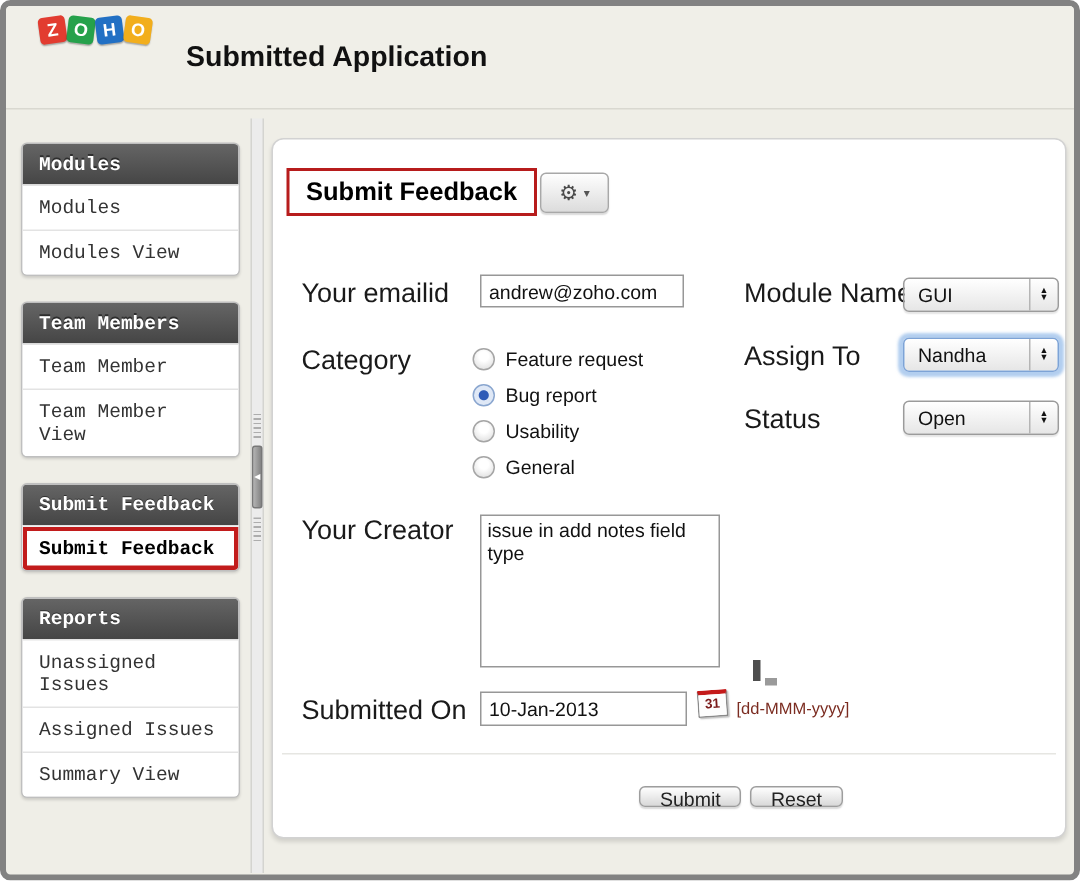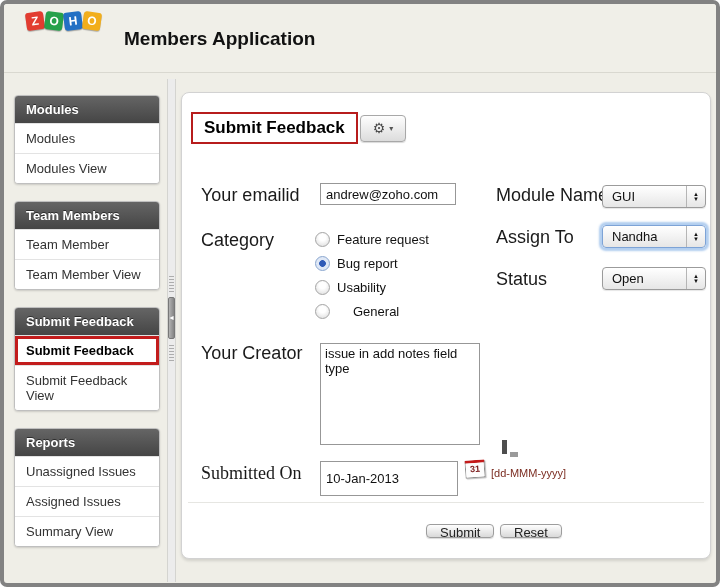--- a/index.html
+++ b/index.html
@@ -23,21 +23,21 @@
   .tile-z { background:#e23c30; transform:rotate(-8deg); }
   .tile-o1 { background:#26a14b; transform:rotate(7deg); }
   .tile-h { background:#2270c4; transform:rotate(-7deg); }
   .tile-o2 { background:#f2ae1c; transform:rotate(8deg); }
   .logo-sub { font-size:16px; color:#1c1c1c; margin-top:2px; letter-spacing:.5px; }
   .app-title { position:absolute; left:120px; top:24px; font-size:19px; font-weight:bold; color:#111; }
 
   
   .sidebar { position:absolute; left:10px; top:91px; width:146px; }
   .side-section { background:#fff; border:1px solid #bfbfbf; border-radius:4px;
-    margin-bottom:17px; box-shadow:0 1px 2px rgba(0,0,0,.15); overflow:hidden; }
+    margin-bottom:17px; box-shadow:0 1px 2px rgba(0,0,0,.15); overflow:hidden;font-family:Liberation Mono, monospace; }
   .side-header { background:linear-gradient(#656565,#454545); color:#fff;
     font-size:13px; font-weight:bold; padding:6px 11px;
     text-shadow:0 -1px 0 rgba(0,0,0,.5); cursor:pointer; }
   .side-item { padding:7px 11px; font-size:13px; color:#333; background:#fff;
     border-top:1px solid #e3e3e3; cursor:pointer; }
   .side-item.highlight { box-shadow:inset 0 0 0 3px #c21c1c; font-weight:bold; color:#000; }
 
   
   .splitter { position:absolute; left:163px; top:75px; width:9px; height:503px;
     background:#ececec; border-left:1px solid #d4d4d0; border-right:1px solid #d4d4d0; }
@@ -62,47 +62,47 @@
     box-shadow:0 1px 1px rgba(0,0,0,.15); }
   .gear-btn .caret { font-size:8px; color:#555; vertical-align:2px; }
 
   .flabel { position:absolute; font-size:18px; color:#1a1a1a; }
   .l-email { left:19px; top:92px; }
   .l-module { left:314px; top:92px; }
   .l-category { left:19px; top:137px; }
   .l-assign { left:314px; top:134px; }
   .l-status { left:314px; top:176px; }
   .l-comments { left:19px; top:250px; }
-  .l-submitted { left:19px; top:370px;font-family:Liberation Serif, serif; }
+  .l-submitted { left:19px; top:370px; }
 
   .tinput { position:absolute; border:1px solid #979797; background:#fff;
     font-family:"Liberation Sans", sans-serif; font-size:13px; color:#111; padding:2px 5px; }
   .i-email { left:138px; top:90px; width:136px; height:22px; }
-  .i-date { left:138px; top:368px; width:138px; height:35px; }
+  .i-date { left:138px; top:368px; width:138px; height:23px; }
   .textarea { position:absolute; left:138px; top:250px; width:160px; height:102px;
     border:1px solid #979797; font-family:"Liberation Sans", sans-serif; font-size:13px;
     color:#111; padding:2px 4px; resize:none; }
 
   
   .mselect { position:absolute; width:104px; height:23px; border:1px solid #9b9b9b;
     border-radius:4px; background:linear-gradient(#ffffff,#e6e6e6);
     display:flex; align-items:center; cursor:pointer;
     box-shadow:0 1px 1px rgba(0,0,0,.1); }
   .mselect .val { flex:1; font-size:13px; color:#111; padding-left:9px; }
   .mselect .stepper { width:19px; align-self:stretch; border-left:1px solid #b5b5b5;
     display:flex; flex-direction:column; align-items:center; justify-content:center;
     font-size:6px; line-height:5px; color:#111; }
   .s-module { left:420px; top:92px; }
   .s-assign { left:420px; top:132px; border-color:#7da3d6;
     box-shadow:0 0 2px 3px rgba(115,165,225,.55); }
   .s-status { left:420px; top:174px; }
 
   
   .radio-row { position:absolute; left:133px; display:flex; align-items:center; cursor:pointer; }
-  .r0 { top:139px;text-align:right; } .r1 { top:163px; } .r2 { top:187px; } .r3 { top:211px;gap:16px; }
+  .r0 { top:139px;text-align:right; } .r1 { top:163px; } .r2 { top:187px; } .r3 { top:211px; }
   .radio { width:15px; height:15px; border-radius:50%;
     border:1px solid #a5a5a5; background:radial-gradient(circle at 50% 35%,#ffffff 30%,#dedede 90%); }
   .radio.checked { border:1px solid #8aa6cf;
     background:radial-gradient(circle, #2f5bb7 0 33%, #dfe8f6 40% 100%); }
   .radio-label { font-size:13px; color:#111; margin-left:7px; }
 
   
   .cal { position:absolute; left:283px; top:367px; width:20px; height:18px;
     background:#fdfdfd; border:1px solid #8a8a8a; border-top:3px solid #c41a1a;
     border-radius:1px; font-size:9px; font-weight:bold; color:#7a1a1a;
@@ -127,41 +127,40 @@
 <body>
 
 <div class="frame">
 
   <div class="header">
     <div class="logo">
       <div class="logo-tiles">
         <span class="tile tile-z">Z</span><span class="tile tile-o1">O</span><span class="tile tile-h">H</span><span class="tile tile-o2">O</span>
       </div>
     </div>
-    <div class="app-title">Members Application</div>
+    <div class="app-title">Submitted Application</div>
   </div>
 
   <div class="sidebar">
 
     <div class="side-section">
       <div class="side-header">Modules</div>
       <div class="side-item">Modules</div>
       <div class="side-item">Modules View</div>
     </div>
 
     <div class="side-section">
       <div class="side-header">Team Members</div>
       <div class="side-item">Team Member</div>
       <div class="side-item">Team Member View</div>
     </div>
 
     <div class="side-section">
       <div class="side-header">Submit Feedback</div>
       <div class="side-item highlight">Submit Feedback</div>
-      <div class="side-item">Submit Feedback View</div>
     </div>
 
     <div class="side-section">
       <div class="side-header">Reports</div>
       <div class="side-item">Unassigned Issues</div>
       <div class="side-item">Assigned Issues</div>
       <div class="side-item">Summary View</div>
     </div>
 
   </div>

